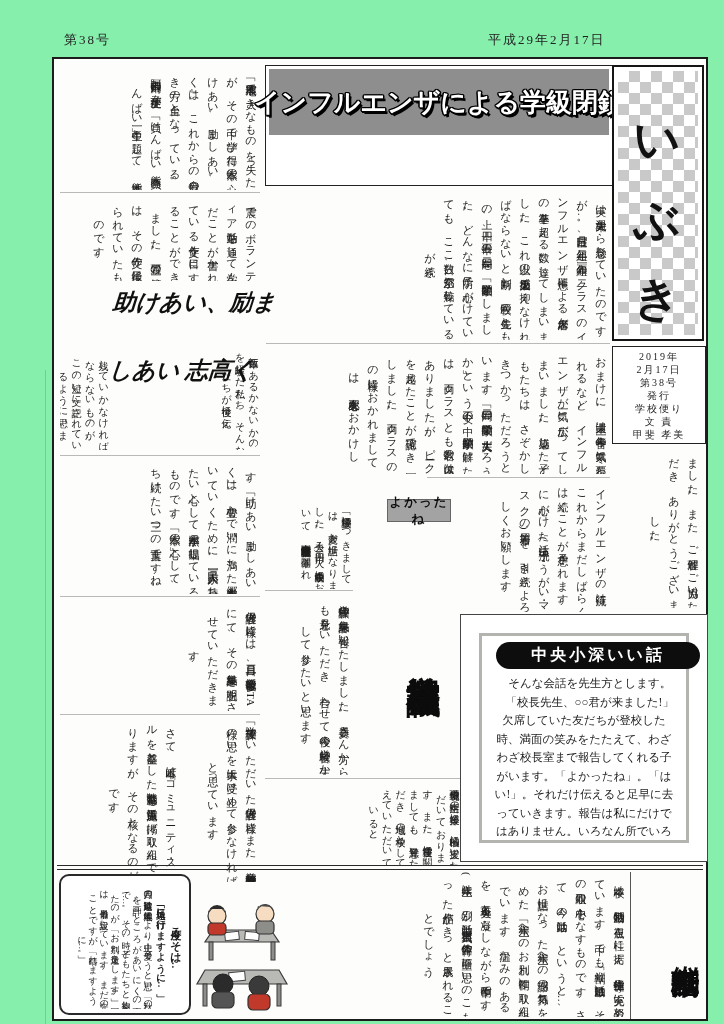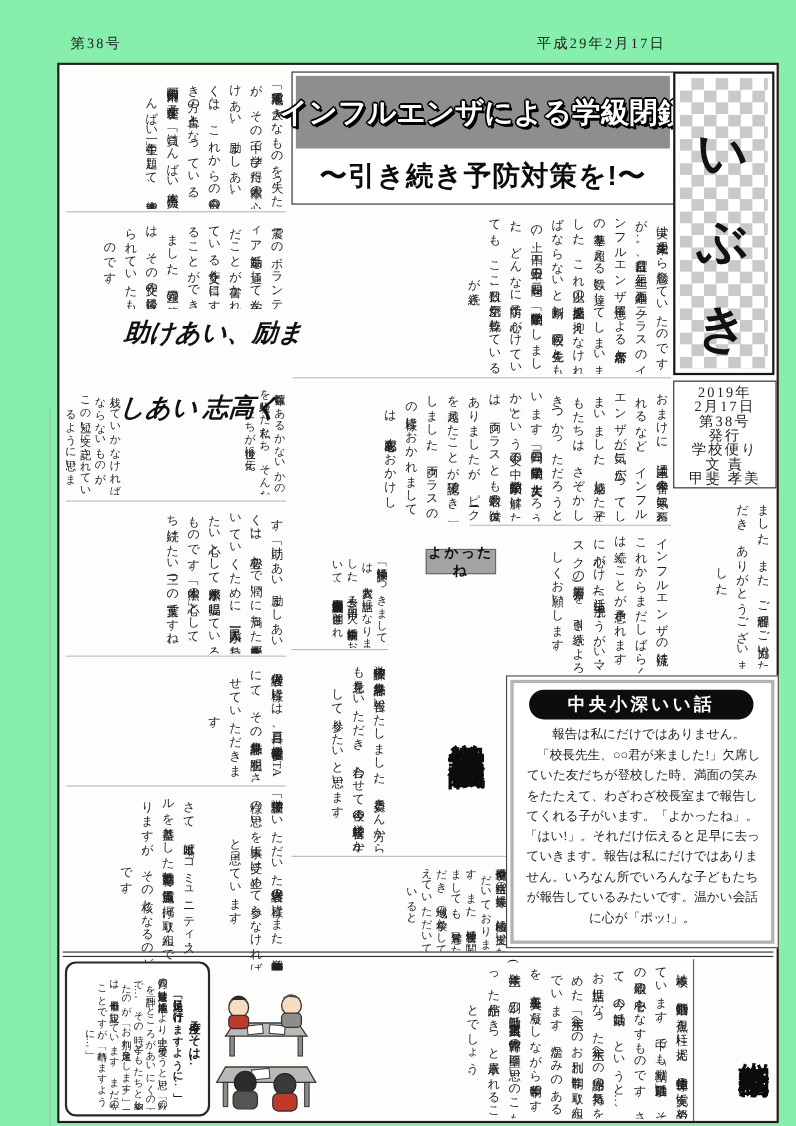--- a/index.html
+++ b/index.html
@@ -19,28 +19,28 @@
     font-family:"Liberation Sans","DejaVu Sans",sans-serif;font-weight:900;font-size:26px;color:#fff;letter-spacing:0;
     text-shadow:1.5px 0 #000,-1.5px 0 #000,0 1.5px #000,0 -1.5px #000,1px 1px #000,-1px -1px #000,1px -1px #000,-1px 1px #000,2.5px 2.5px #000;white-space:nowrap;}
   .banner-sub{height:42px;display:flex;align-items:center;justify-content:center;
     font-family:"Liberation Sans","DejaVu Sans",sans-serif;font-weight:900;font-size:25px;color:#0b0b0b;letter-spacing:1px;white-space:nowrap;}
   .ibuki-box{position:absolute;left:558px;top:6px;width:92px;height:276px;border:2.5px solid #151515;background:#fff;padding:4px;box-sizing:border-box;}
   .ibuki-in{width:100%;height:100%;background:repeating-conic-gradient(#c9c9c9 0% 25%,#ffffff 0% 50%) 0 0/22px 22px;
     display:flex;align-items:center;justify-content:center;}
   .ibuki-t{writing-mode:vertical-rl;font-family:"Liberation Sans","DejaVu Sans",sans-serif;font-weight:900;font-size:46px;color:#111;letter-spacing:22px;padding-top:10px;}
   .pub-box{position:absolute;left:558px;top:287px;width:92px;height:96px;border:1.5px solid #222;background:#fff;
     display:flex;flex-direction:column;align-items:center;justify-content:center;}
-  .pub-line{font-size:13px;line-height:13px;letter-spacing:2px;color:#1d1d1d;white-space:nowrap;}
+  .pub-line{font-size:10px;line-height:13px;letter-spacing:2px;color:#1d1d1d;white-space:nowrap;}
   .kokoro-h{position:absolute;font-family:"Liberation Serif","DejaVu Serif",serif;font-style:italic;font-weight:900;
     color:#101010;white-space:nowrap;transform:skewX(-4deg);}
   .label-box{position:absolute;left:333px;top:440px;width:62px;height:21px;background:#a3a3a3;border:1px solid #666;
     display:flex;align-items:center;justify-content:center;font-family:"Liberation Sans","DejaVu Sans",sans-serif;
     font-weight:bold;font-size:12.5px;letter-spacing:2px;color:#0d0d0d;}
   .kyogi-h{font-family:"Liberation Sans","DejaVu Sans",sans-serif;font-weight:900;font-size:34px;letter-spacing:1px;color:#0c0c0c;}
-  .fukaii{position:absolute;left:406px;top:555px;width:248px;height:248px;border:1px solid #444;background:#fff;box-sizing:border-box;padding:3px;}
+  .fukaii{position:absolute;left:406px;top:555px;width:248px;height:248px;border:1px solid #444;background:#fff;box-sizing:border-box;padding:18px;}
   .fukaii-in{width:100%;height:100%;border:3px solid #b3b3b0;box-sizing:border-box;position:relative;}
   .fukaii-title{position:absolute;left:14px;top:6px;width:204px;height:27px;background:#0d0d0d;border-radius:14px;
     display:flex;align-items:center;justify-content:center;color:#fff;font-family:"Liberation Sans","DejaVu Sans",sans-serif;
     font-weight:900;font-size:16px;letter-spacing:3px;}
   .fukaii-body{position:absolute;left:9px;right:9px;top:38px;bottom:4px;font-size:11.5px;line-height:18.5px;color:#1d1d1d;overflow:hidden;}
   .fukaii-body p{margin:0;}
   .ind{text-indent:1em;}
   .tate-h{font-family:"Liberation Sans","DejaVu Sans",sans-serif;font-weight:900;font-size:28px;letter-spacing:1px;color:#0c0c0c;}
   .ensoku{position:absolute;left:5px;top:815px;width:132px;height:141px;border:2px solid #2a2a2a;border-radius:10px;background:#fff;box-sizing:border-box;padding:4px 5px;}
   .e-t1{display:block;font-weight:bold;font-size:11px;line-height:16px;}
@@ -53,21 +53,20 @@
 <div class="page">
   <div class="scan-edge"></div>
 
   <div class="hdr" style="left:64px;">第38号</div>
   <div class="hdr" style="left:488px;">平成29年2月17日</div>
 
   <div class="frame">
 
     <div class="banner">
       <div class="banner-title">インフルエンザによる学級閉鎖</div>
-      <div class="banner-sub">〜引き続き予防対策を!〜</div>
     </div>
 
     <div class="ibuki-box">
       <div class="ibuki-in">
         <div class="ibuki-t">いぶき</div>
       </div>
     </div>
 
     <div class="pub-box">
       <div class="pub-line">2019年</div>
@@ -109,21 +108,21 @@
     <div class="rule" style="left:6px;top:655px;width:200px;"></div>
     <div class="v fs11" style="left:130px;top:659px;width:76px;height:164px;">「学校評価」でいただいた保護者の皆様、また、学校運営協議会委員の皆様の思いを大事に受け止めて参らなければと思っています。</div>
     <div class="v fs11" style="left:6px;top:659px;width:120px;height:164px;">さて、本町は「コミュニティ・スクールを基盤とした教育活動」を重点施策に掲げ取り組んでおりますが、その核となるのが「学校運営協議会」です。</div>
     <div class="rule" style="left:211px;top:719px;width:196px;"></div>
     <div class="v fs10" style="left:211px;top:722px;width:196px;height:84px;">環境整備や生活科の授業等に、積極的に支援いただいております。また、学校運営に関しましても、意見等いただき、地域の学校として支えていただいていると、</div>
 
     <div class="fukaii">
       <div class="fukaii-in">
         <div class="fukaii-title">中央小深いい話</div>
         <div class="fukaii-body">
-          <p class="ind">報告は私にだけではありません。</p>
+          <p class="ind">そんな会話を先生方とします。</p>
           <p class="ind">「校長先生、○○君が来ました!」欠席していた友だちが登校した時、満面の笑みをたたえて、わざわざ校長室まで報告してくれる子がいます。「よかったね」。「はい!」。それだけ伝えると足早に去っていきます。報告は私にだけではありません。いろなん所でいろんな子どもたちが報告しているみたいです。温かい会話に心が「ポッ!」。</p>
         </div>
       </div>
     </div>
 
     <div class="rule2" style="left:3px;top:806px;width:646px;"></div>
 
     <div class="v tate-h" style="left:576px;top:813px;width:73px;height:145px;border-left:1px solid #555;padding-top:2px;">縦割班活動</div>
     <div class="v fs11" style="left:236px;top:813px;width:338px;height:145px;">本校は、特別活動の視点を柱に据え、生徒指導の充実に努めています。中でも「縦割り班活動」は、その取組の中心をなすものです。さて、今の活動は、というと…、お世話になった六年生への感謝の気持ちを込めた、「六年生へのお別れ制作」に取り組んでいます。温かみのある作品を、各班工夫を凝らしながら制作中です。(六年生は、別の活動中)卒業式当日、体育館の壁面に思いのこもった作品がきっと展示されることでしょう。</div>
 

